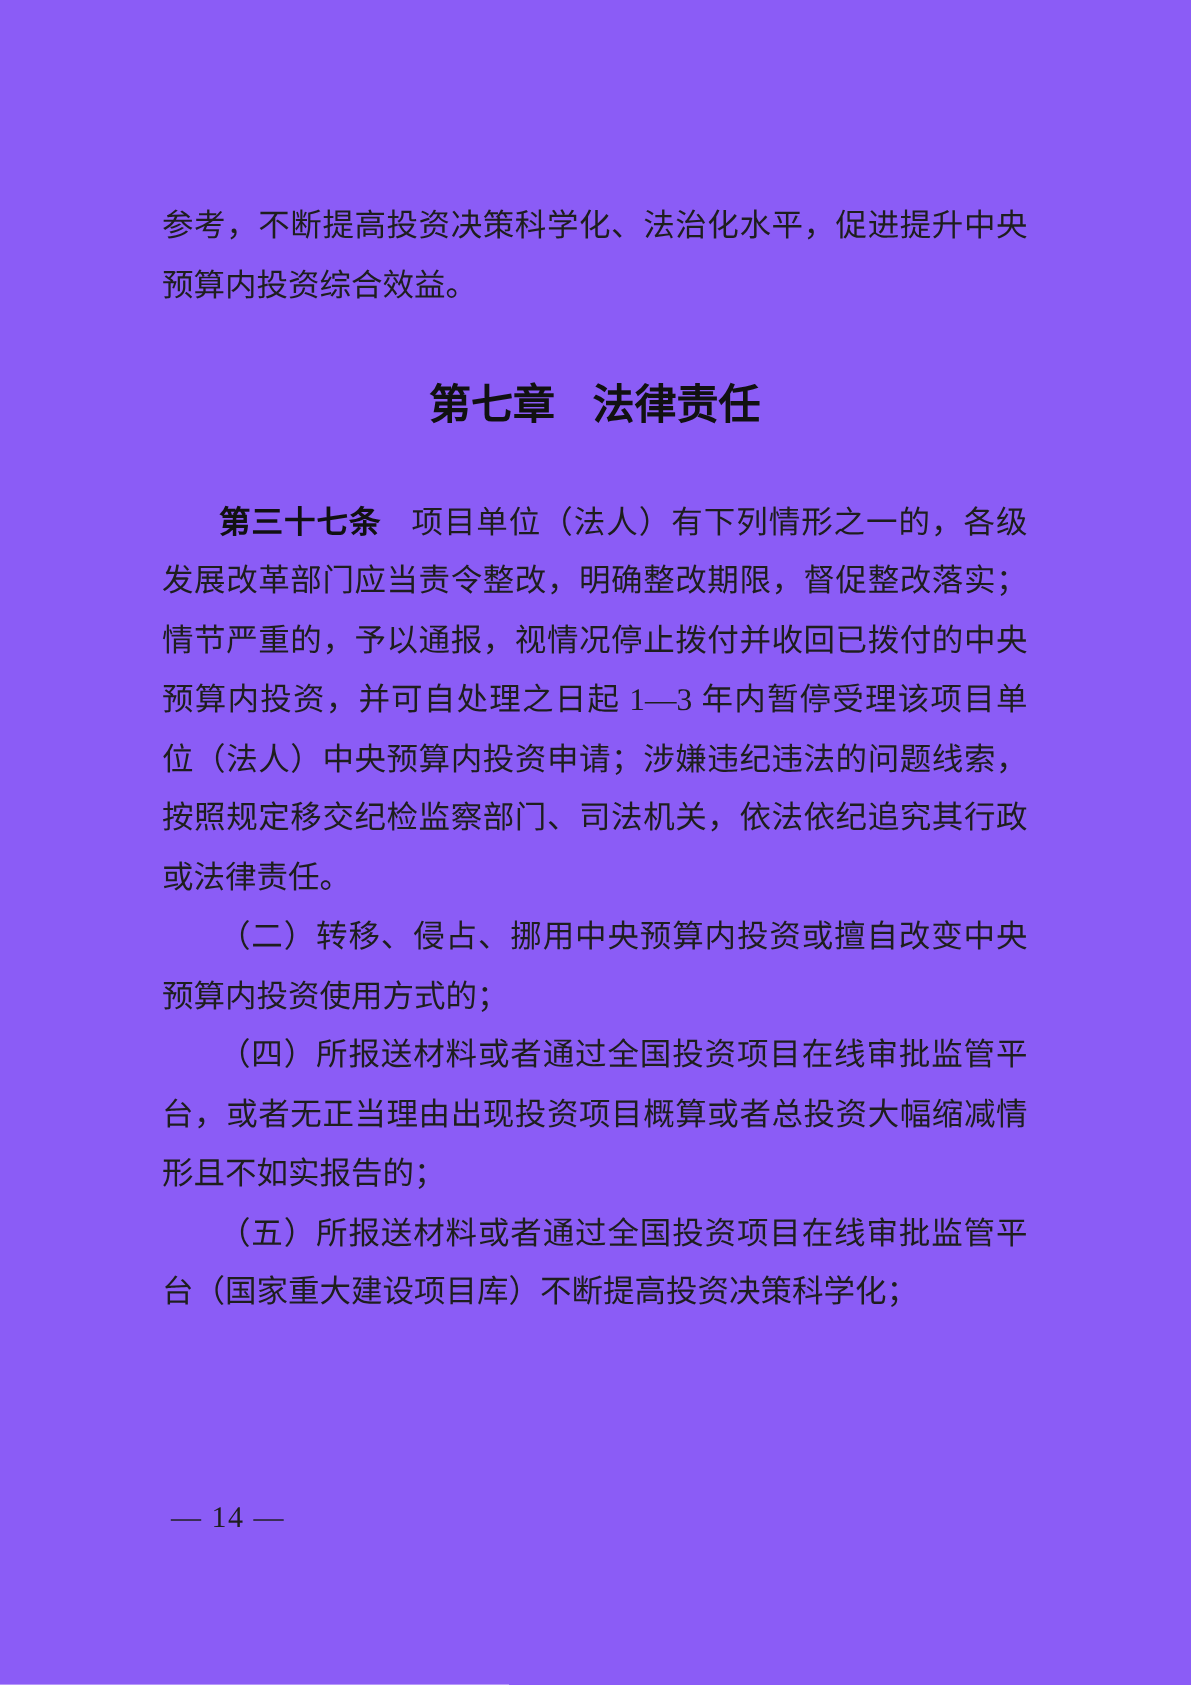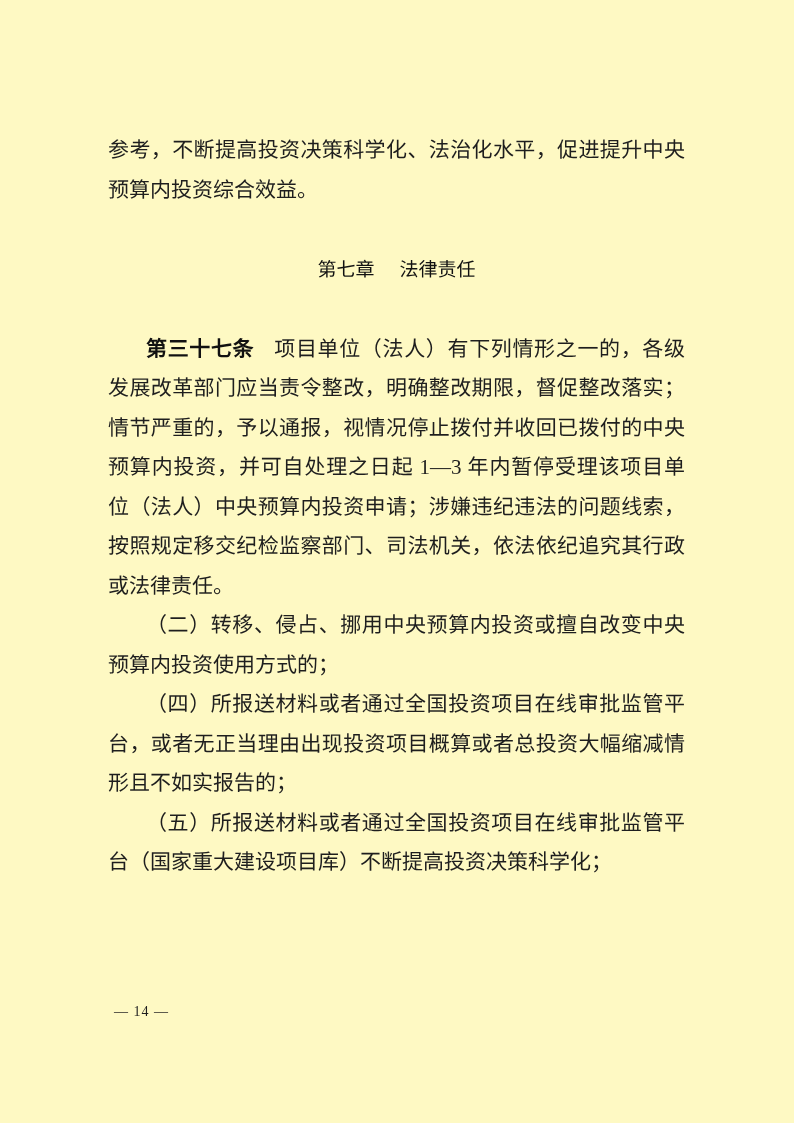--- a/index.html
+++ b/index.html
@@ -8,41 +8,41 @@
     width: 794px; height: 1123px;
     font-family: "Liberation Serif", "DejaVu Serif", serif;
     color: #1e1e1e;
     position: relative;
     overflow: hidden;
   }
   .page {
     position: absolute;
     left: 0; top: 0;
     width: 794px; height: 1123px;
-    background: #fef9c3;
+    background: #8b5cf6;
   }
   .content {
     position: absolute;
     left: 108px;
     top: 131px;
     width: 577px;
     font-size: 21px;
     line-height: 39.5px;
     text-align: justify;
   }
   .para {
     text-align: justify;
   }
   .para.indent {
     text-indent: 38px;
   }
   .chapter-heading {
     font-family: "Liberation Sans", "DejaVu Sans", sans-serif;
-    font-weight: normal;
-    font-size: 19px;
+    font-weight: bold;
+    font-size: 28px;
     color: #111111;
     text-align: center;
     line-height: 39.5px;
     height: 39.5px;
     margin-top: 39.5px;
     margin-bottom: 39.5px;
     text-indent: 0;
   }
   .chapter-heading .chapter-number {
     margin-right: 25px;
@@ -51,21 +51,21 @@
     font-family: "Liberation Sans", "DejaVu Sans", sans-serif;
     font-weight: bold;
     color: #111111;
     margin-right: 20px;
   }
   .page-number {
     position: absolute;
     left: 114px;
     top: 998px;
     font-family: "Liberation Serif", "DejaVu Serif", serif;
-    font-size: 14px;
+    font-size: 20px;
     line-height: 28px;
     color: #1e1e1e;
     letter-spacing: 1px;
   }
 </style>
 </head>
 <body>
 
 <div class="page">
 

